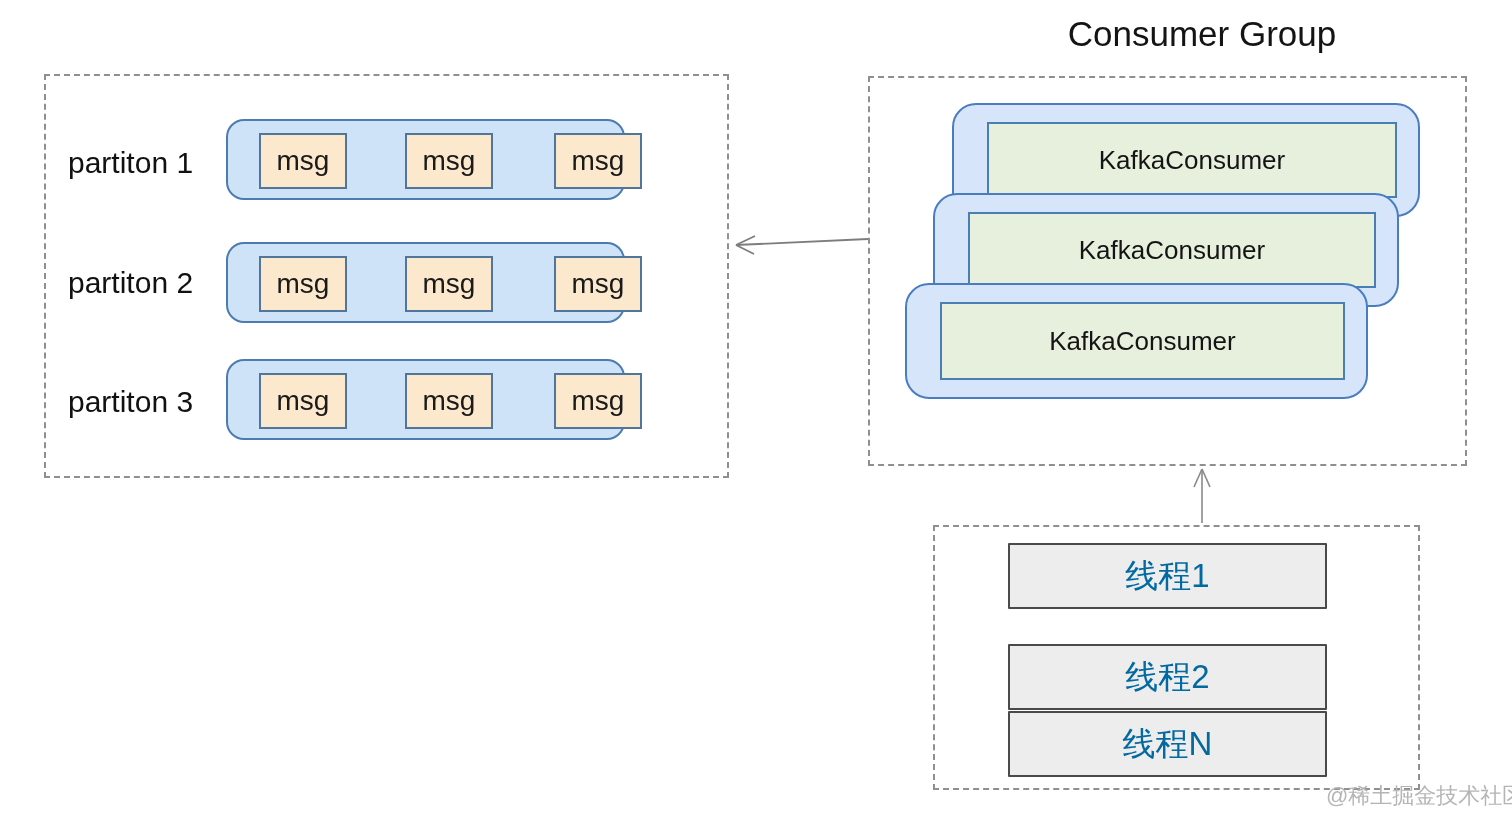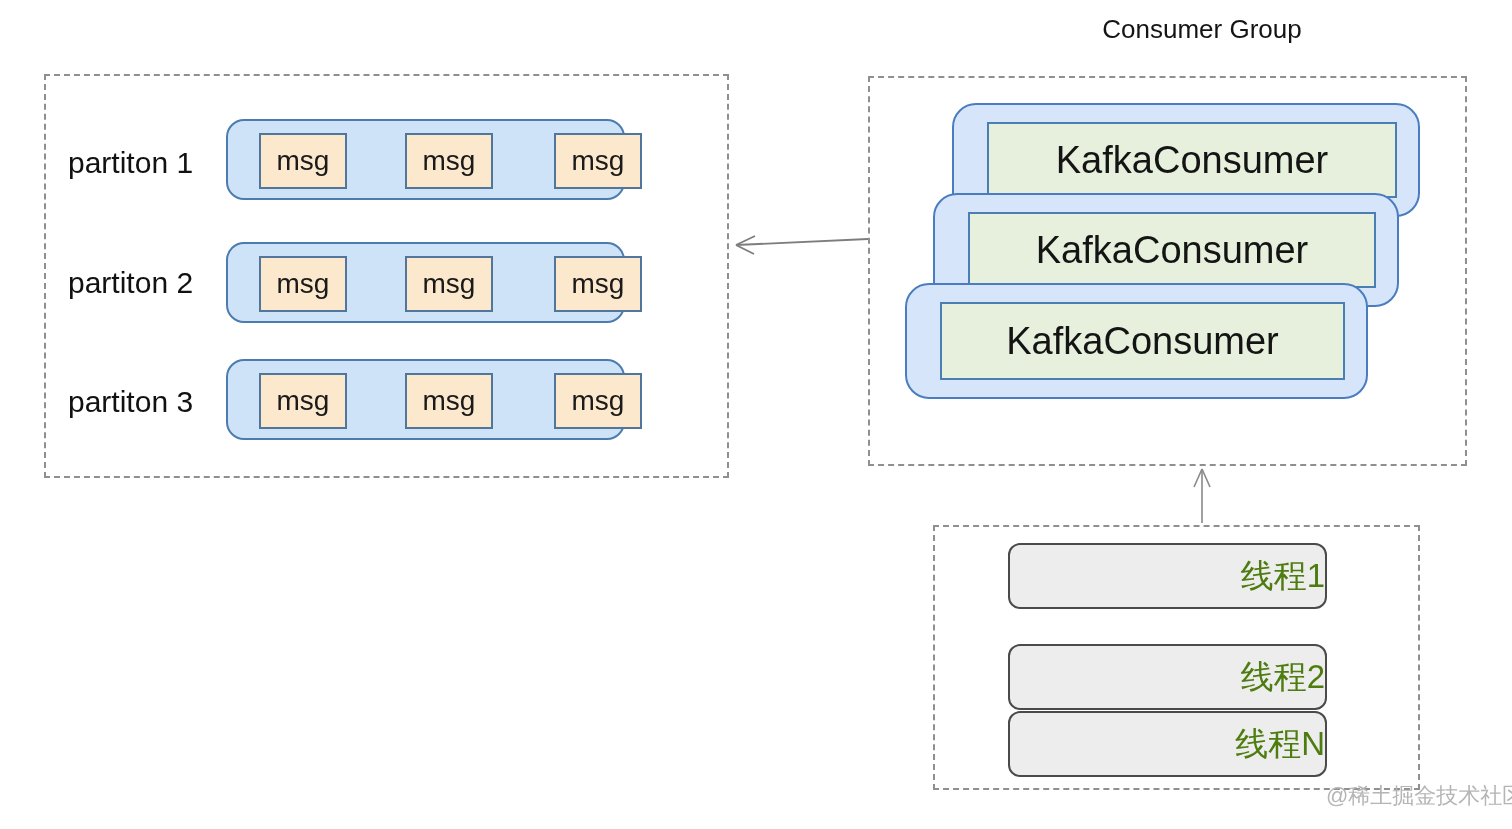--- a/index.html
+++ b/index.html
@@ -56,40 +56,40 @@
   .msg-0 { left: 31px; }
   .msg-1 { left: 177px; }
   .msg-2 { left: 326px; }
   
   .cg-title {
     position: absolute;
     left: 1032px;
     top: 14px;
     width: 340px;
     text-align: center;
-    font-size: 26px;
+    font-size: 35px;
     color: #141414;
     white-space: nowrap;
   }
   .panel-consumer { left: 868px; top: 76px; width: 599px; height: 390px; }
   .consumer-card {
     position: absolute;
     background: #d7e5fa;
     border: 2px solid #4a7dc0;
     border-radius: 24px;
   }
   .consumer-card .inner {
     position: absolute;
     left: 33px; right: 21px; top: 17px; bottom: 17px;
     background: #e6f0dd;
     border: 2px solid #4a7fb5;
     display: flex;
     align-items: center;
     justify-content: center;
-    font-size: 38px;
+    font-size: 26px;
     color: #141414;
     white-space: nowrap;
   }
   .card-0 { left: 952px; top: 103px; width: 468px; height: 114px; z-index: 1; }
   .card-1 { left: 933px; top: 193px; width: 466px; height: 114px; z-index: 2; }
   .card-2 { left: 905px; top: 283px; width: 463px; height: 116px; z-index: 3; }
   
   .panel-pool { left: 933px; top: 525px; width: 487px; height: 265px; }
   .pool-label {
     position: absolute;
@@ -99,25 +99,25 @@
     color: #101010;
     white-space: nowrap;
   }
   .thread-box {
     position: absolute;
     left: 1008px;
     width: 319px;
     height: 66px;
     background: #ededed;
     border: 2px solid #4a4a4a;
-    border-radius: 12px;
+    border-radius: 1px;
     font-size: 33px;
     line-height: 62px;
-    text-align: right;
-    color: #4d7c0f;
+    text-align: center;
+    color: #0369a1;
     white-space: nowrap;
   }
   .thread-0 { top: 543px; }
   .thread-1 { top: 627px; margin-top: 17px; }
   .thread-2 { top: 711px; }
   
   .arrows-overlay {
     position: absolute;
     left: 0; top: 0;
     width: 1512px; height: 829px;

